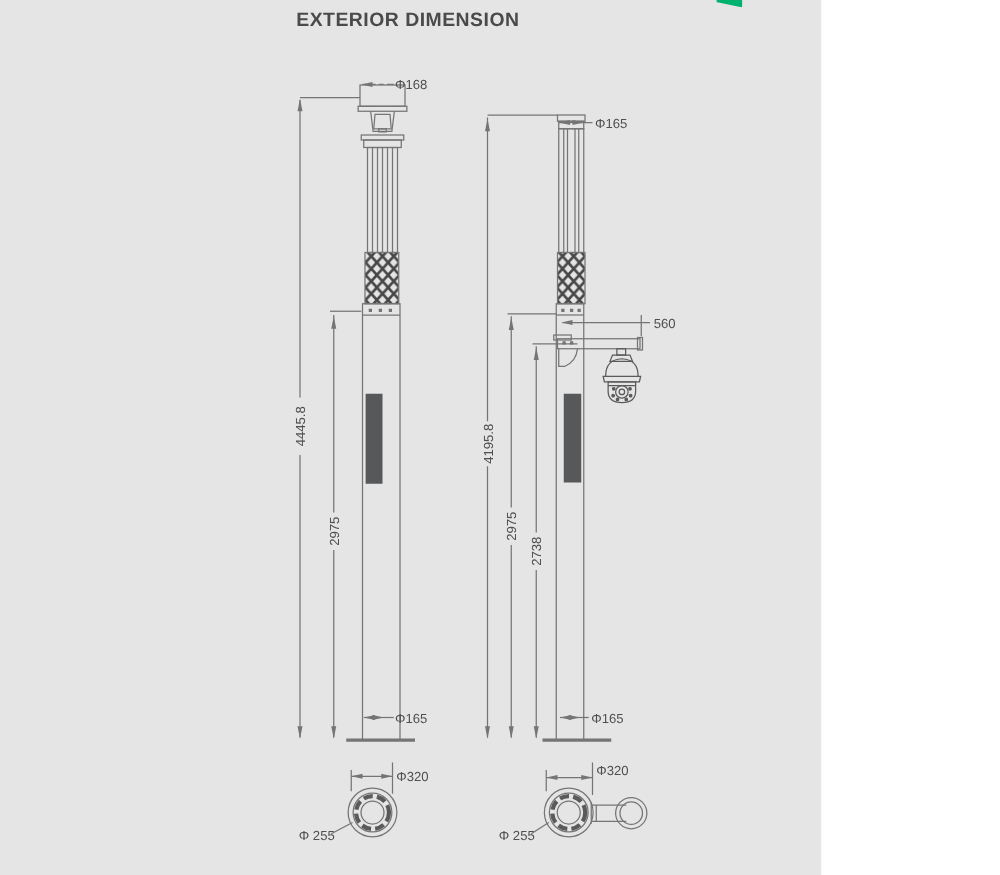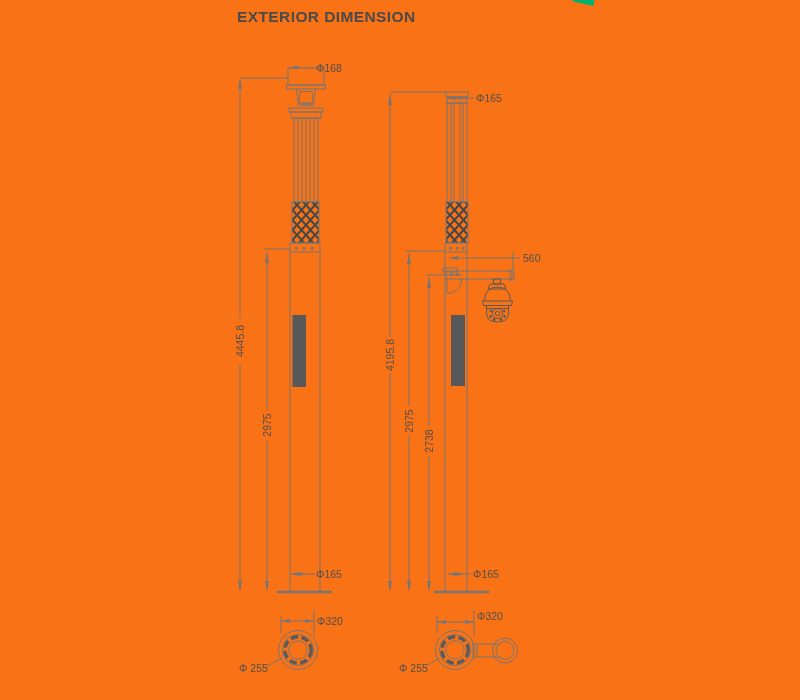--- a/index.html
+++ b/index.html
@@ -1,17 +1,17 @@
 <!DOCTYPE html>
 <html><head>
 <meta charset="utf-8">
 <style>
   html,body{margin:0;padding:0;background:#ffffff;}
   #stage{
-    position:relative;width:800px;height:700px;background:#f97316;overflow:hidden;
+    position:relative;width:657px;height:700px;background:#e5e5e5;overflow:hidden;
     font-family:"Liberation Sans","DejaVu Sans",sans-serif;
   }
   #page-title{
     position:absolute;left:237px;top:8px;
     font-size:15.5px;font-weight:bold;letter-spacing:.4px;color:#4a4a4a;
     white-space:nowrap;
   }
   #accent{
     position:absolute;left:573px;top:0;width:21px;height:6px;
     clip-path:polygon(0 0,100% 0,100% 100%,0 25%);

